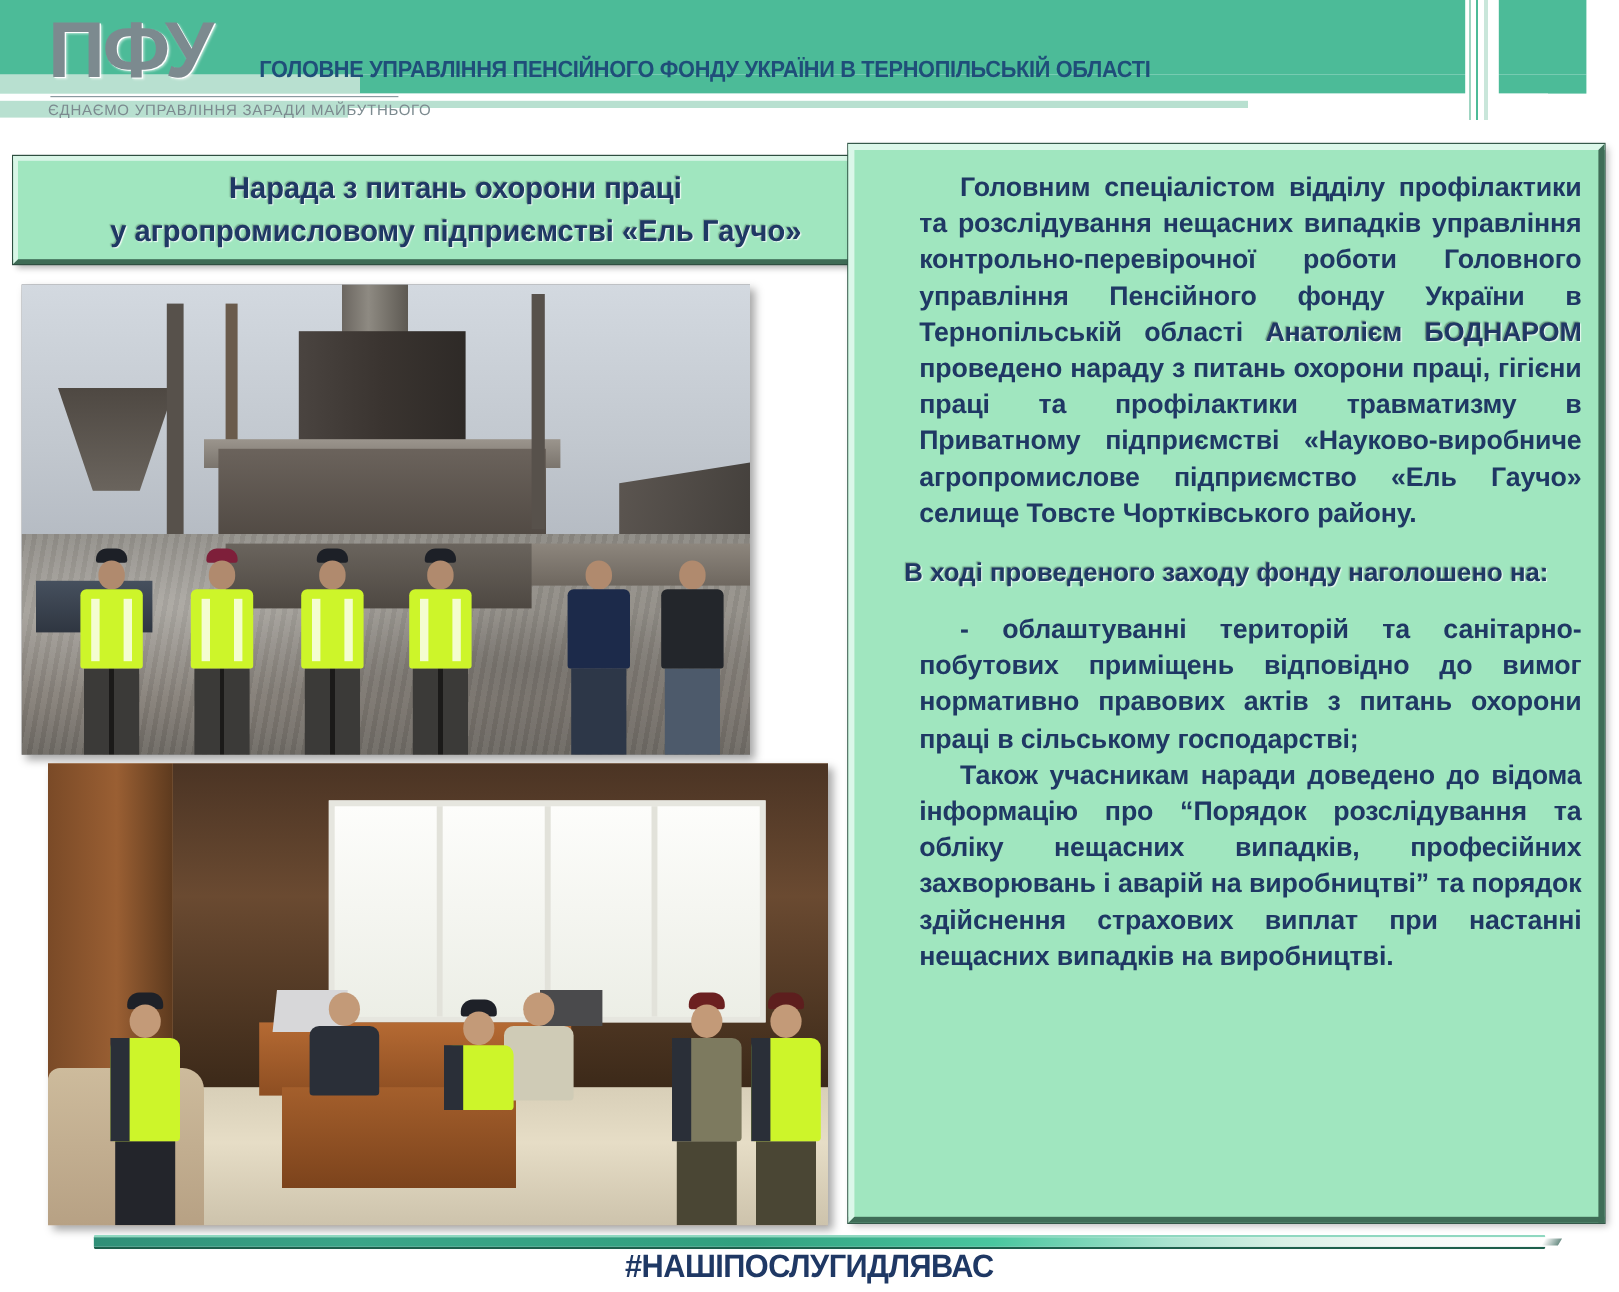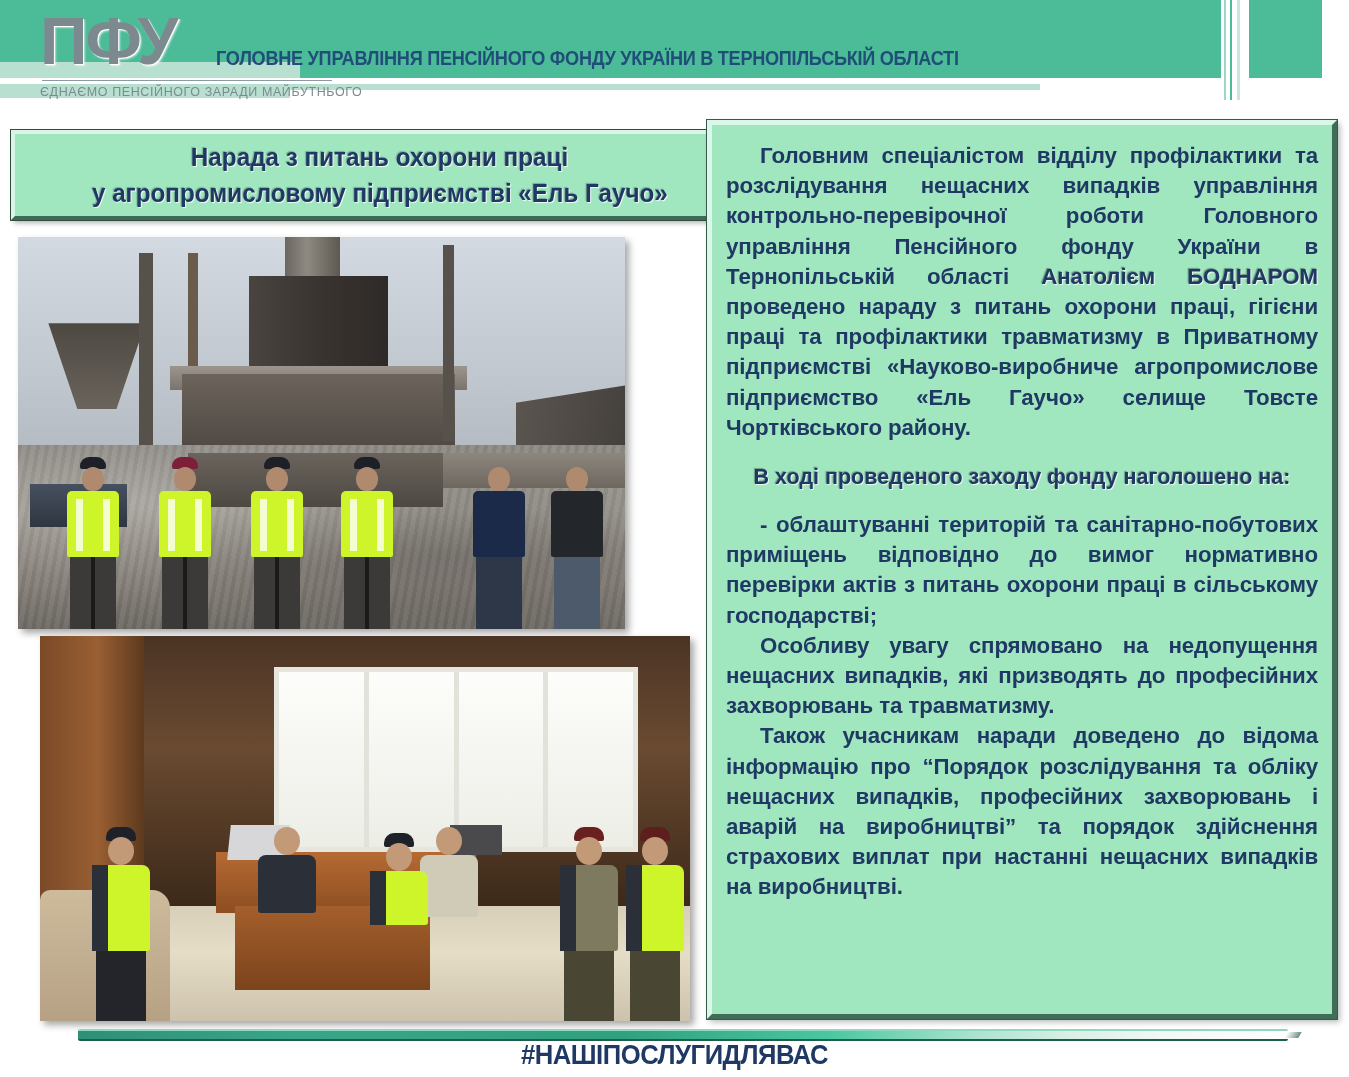--- a/index.html
+++ b/index.html
@@ -344,21 +344,21 @@
     font-family: "Liberation Sans Narrow", "Liberation Sans", sans-serif;
     font-size: 22.3px;
     line-height: 30.2px;
     font-weight: bold;
     color: #1f3864;
     text-align: justify;
     text-align-last: left;
     margin: 0;
     letter-spacing: -0.1px;
   }
-  .tp.indent { text-indent: 34px; }
+  .tp.indent { text-indent: 34px; margin-left: 40px; }
   .tp .hl {
     text-shadow: 1px 1px 1px rgba(255,255,255,.8), -1px -1px 1px rgba(0,0,0,.35);
   }
   .tp-heading {
     font-family: "Liberation Sans Narrow", "Liberation Sans", sans-serif;
     font-size: 21.5px;
     font-weight: bold;
     color: #1f3864;
     text-align: center;
     margin: 22px 0 20px 0;
@@ -407,21 +407,21 @@
   <div class="header-green-band-2"></div>
   <div class="header-pale-band-a"></div>
   <div class="header-pale-band-b"></div>
   <div class="header-pale-band-c"></div>
   <div class="header-pale-band-d"></div>
   <div class="header-right-ticks"></div>
 
   <div class="logo-block">
     <div class="logo-mark">ПФУ</div>
     <div class="logo-rule"></div>
-    <div class="logo-slogan">ЄДНАЄМО ПЕНСІЙНОГО ЗАРАДИ МАЙБУТНЬОГО</div>
+    <div class="logo-slogan">ЄДНАЄМО УПРАВЛІННЯ ЗАРАДИ МАЙБУТНЬОГО</div>
   </div>
 
   <div class="header-title">ГОЛОВНЕ УПРАВЛІННЯ ПЕНСІЙНОГО ФОНДУ УКРАЇНИ В ТЕРНОПІЛЬСЬКІЙ ОБЛАСТІ</div>
 </div>
 
 <div class="title-box">
   <div class="title-line">Нарада з питань охорони праці</div>
   <div class="title-line">у агропромисловому  підприємстві «Ель Гаучо»</div>
 </div>
 
@@ -526,20 +526,19 @@
   </div>
 </div>
 
 <div class="text-panel">
   <p class="tp indent">
     <span>Головним спеціалістом відділу профілактики та розслідування нещасних випадків управління контрольно-перевірочної роботи Головного управління Пенсійного фонду України в Тернопільській області </span><span class="hl">Анатолієм БОДНАРОМ</span><span> проведено нараду з питань охорони праці, гігієни праці та профілактики травматизму в Приватному підприємстві «Науково-виробниче агропромислове підприємство «Ель Гаучо» селище Товсте Чортківського району.</span>
   </p>
 
   <div class="tp-heading">В ході проведеного заходу фонду наголошено на:</div>
 
-  <p class="tp indent">-  облаштуванні територій та санітарно-побутових приміщень відповідно до вимог нормативно перевірки актів з питань охорони праці в сільському господарстві;</p>
-  <p class="tp indent">Особливу увагу спрямовано на недопущення нещасних випадків, які призводять до професійних захворювань та травматизму.</p>
+  <p class="tp indent">-  облаштуванні територій та санітарно-побутових приміщень відповідно до вимог нормативно правових актів з питань охорони праці в сільському господарстві;</p>
   <p class="tp indent">Також учасникам наради доведено до відома інформацію про “Порядок розслідування та обліку нещасних випадків, професійних захворювань і аварій на виробництві” та порядок здійснення страхових виплат при настанні нещасних випадків на виробництві.</p>
 </div>
 
 <div class="footer-bar"></div>
 <div class="footer-tail"></div>
 <div class="footer-text">#НАШІПОСЛУГИДЛЯВАС</div>
 
 </body></html>

